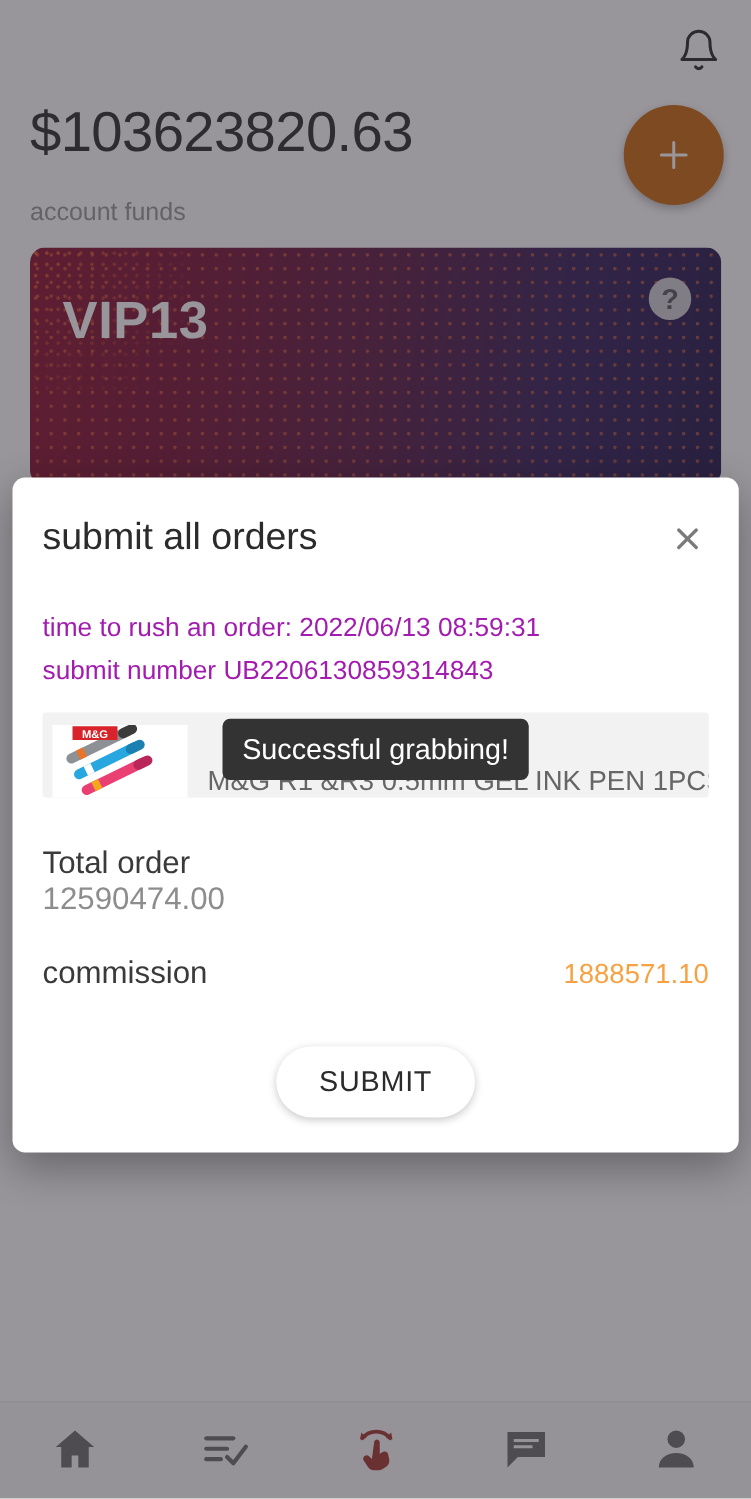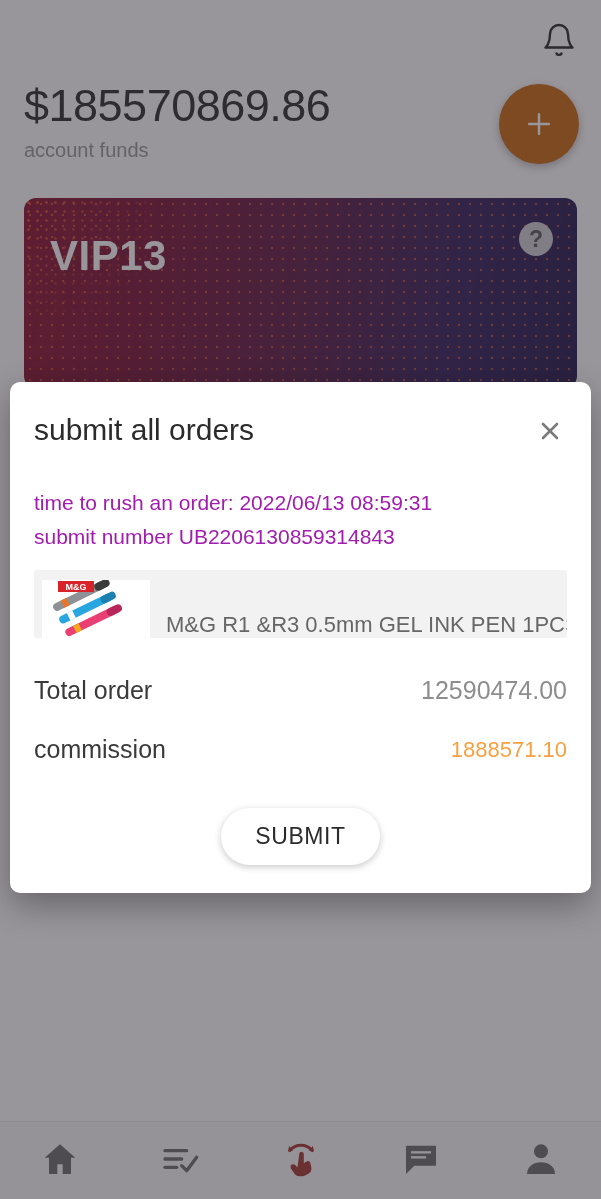--- a/index.html
+++ b/index.html
@@ -51,21 +51,21 @@
   .funds-amount {
     font-size: 45px;
     color: #2f2f2f;
     letter-spacing: -0.5px;
     line-height: 52px;
     font-weight: 400;
   }
   .funds-label {
     font-size: 20px;
     color: #9a9a9a;
-    margin-top: 6px;
+    margin-top: 26px;
     line-height: 24px;
   }
   .fab {
     position: absolute;
     right: 22px;
     top: 4px;
     width: 80px;
     height: 80px;
     border-radius: 50%;
     background: #c96a10;
@@ -250,20 +250,21 @@
     margin-left: 16px;
     white-space: nowrap;
     overflow: hidden;
   }
 
   .total-row {
     display: flex;
     align-items: flex-start;
     justify-content: space-between;
     margin-top: 38px;
+    flex-direction: column;
   }
   .total-row .k {
     font-size: 25px;
     color: #3a3a3a;
   }
   .total-row .v {
     font-size: 25px;
     color: #8d8d8d;
   }
   .comm-row {
@@ -338,21 +339,21 @@
     <div class="topbar">
       <div class="bell">
         <svg width="36" height="36" viewBox="0 0 24 24" fill="none" stroke="#2b2b2b" stroke-width="1.6" stroke-linecap="round" stroke-linejoin="round">
           <path d="M18 8a6 6 0 1 0-12 0c0 7-3 9-3 9h18s-3-2-3-9"></path>
           <path d="M13.7 21a2 2 0 0 1-3.4 0"></path>
         </svg>
       </div>
     </div>
 
     <div class="funds-row">
-      <div class="funds-amount">$185570869.86</div>
+      <div class="funds-amount">$103623820.63</div>
       <div class="funds-label">account funds</div>
       <button class="fab">
         <span>
           <svg width="34" height="34" viewBox="0 0 24 24" fill="none" stroke="#ffffff" stroke-width="1.7" stroke-linecap="round">
             <line x1="12" y1="5" x2="12" y2="19"></line>
             <line x1="5" y1="12" x2="19" y2="12"></line>
           </svg>
         </span>
       </button>
     </div>
@@ -468,14 +469,15 @@
     <div class="comm-row">
       <span class="k">commission</span>
       <span class="v">1888571.10</span>
     </div>
 
     <div class="modal-actions">
       <button class="btn btn-cancel">SUBMIT</button>
     </div>
   </div>
 
+  <div class="toast">Successful grabbing!</div>
 
 </div>
 
 </body></html>

